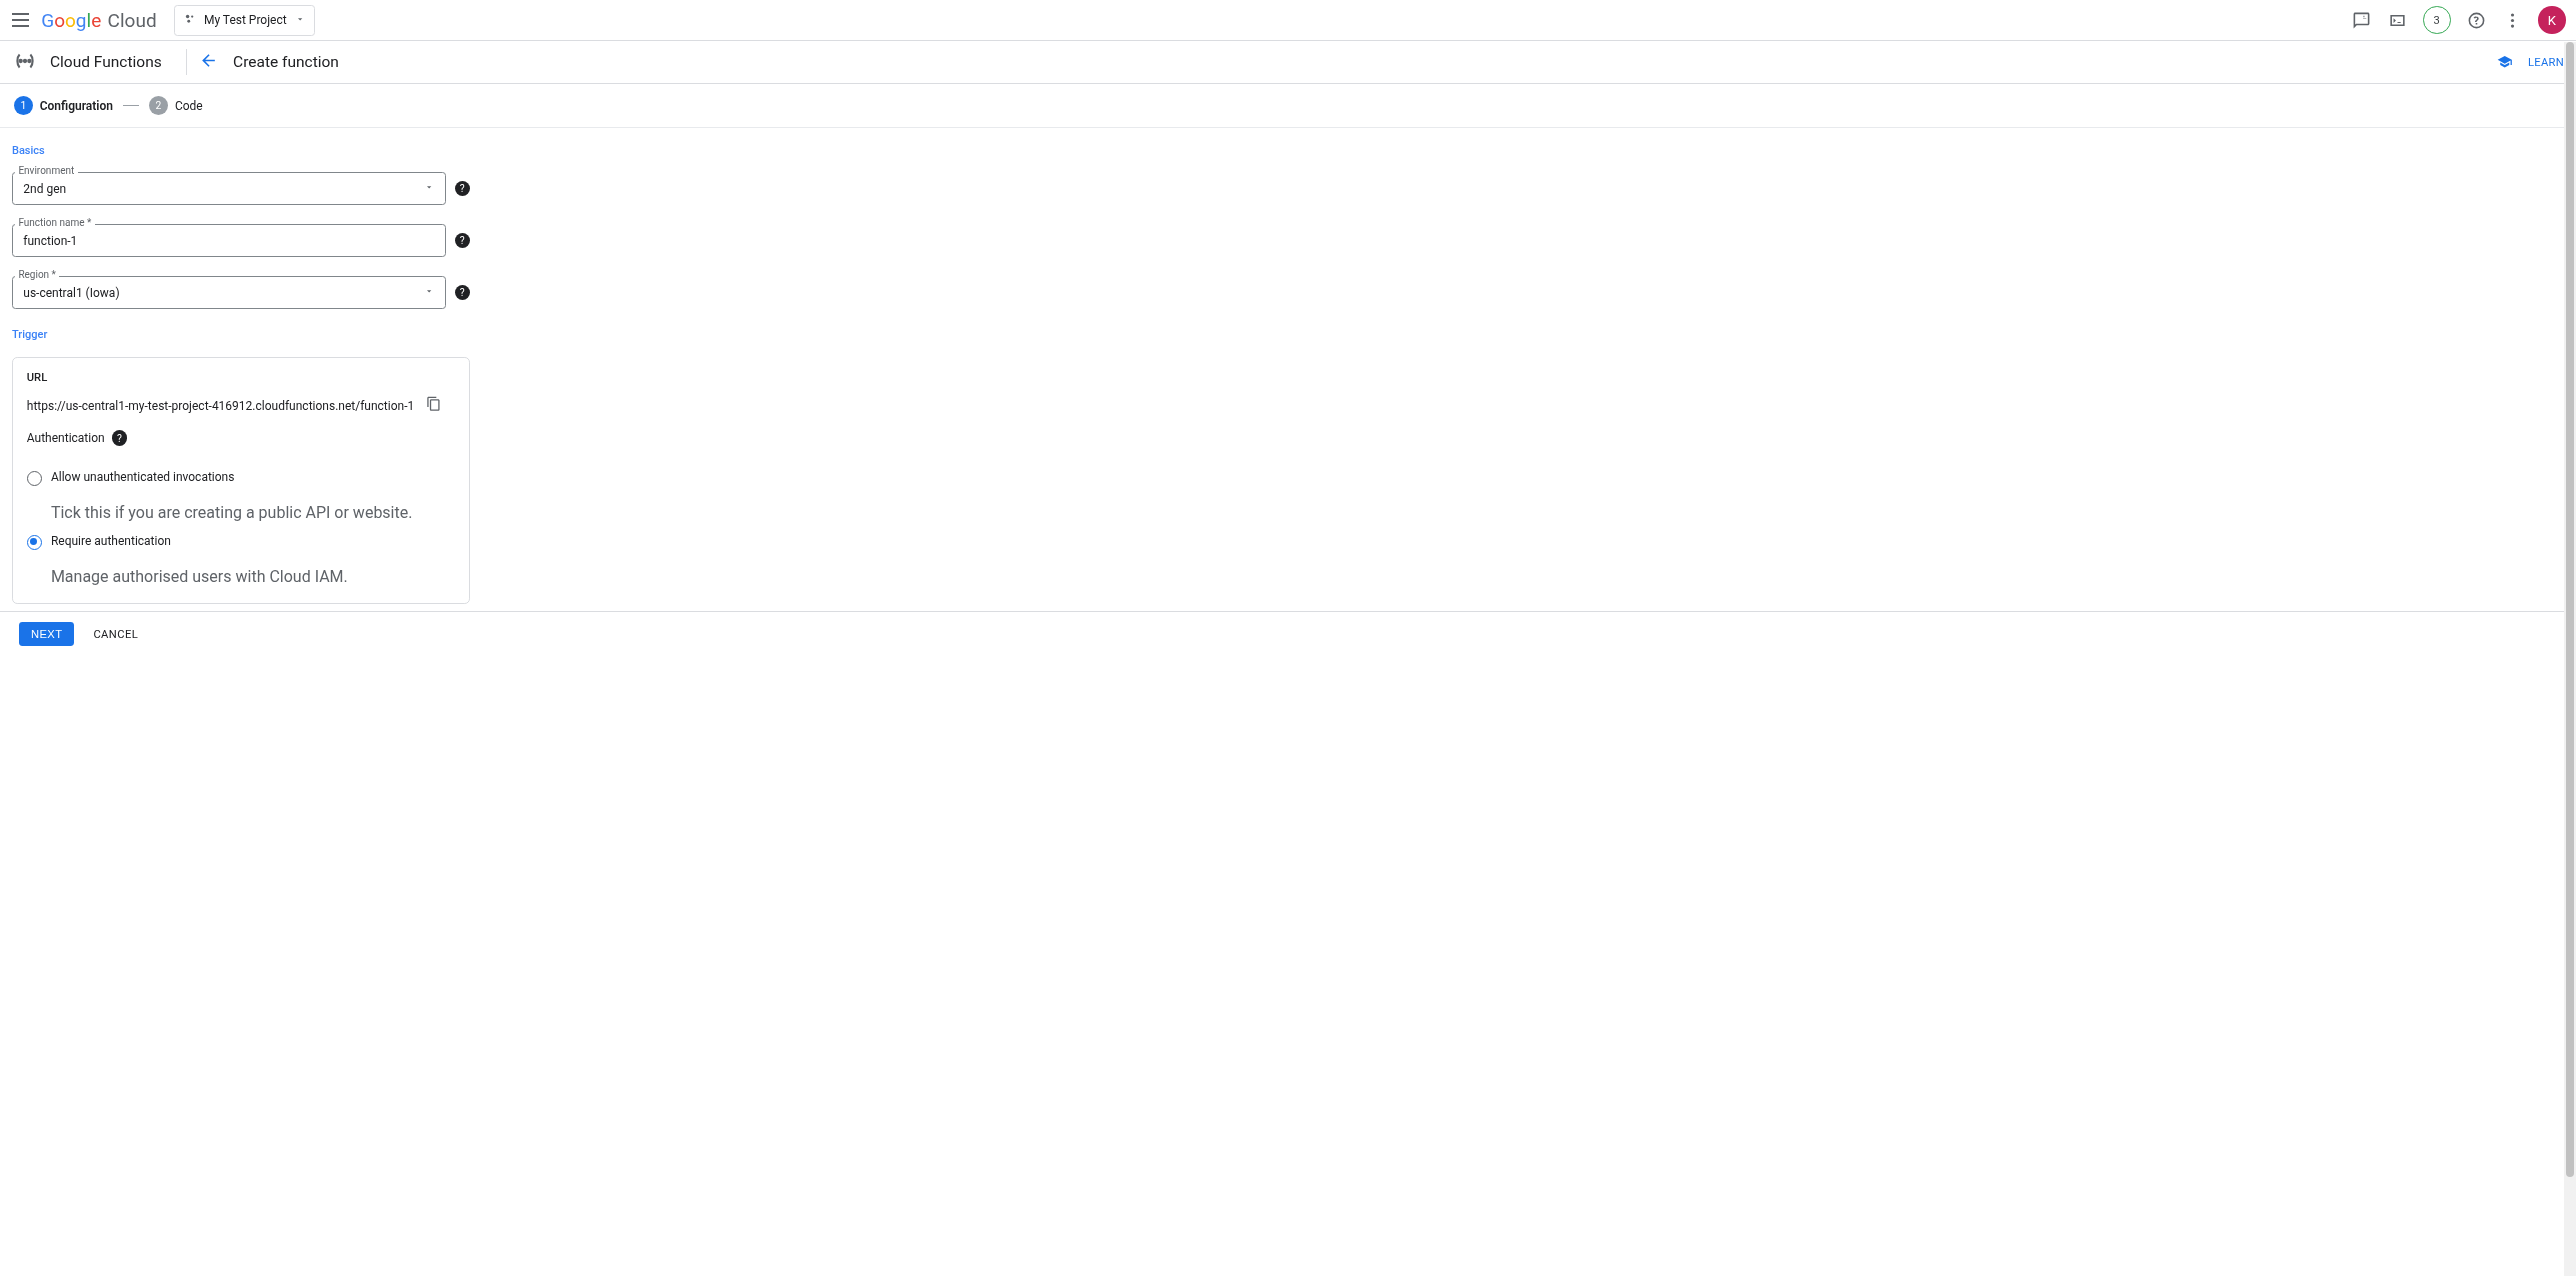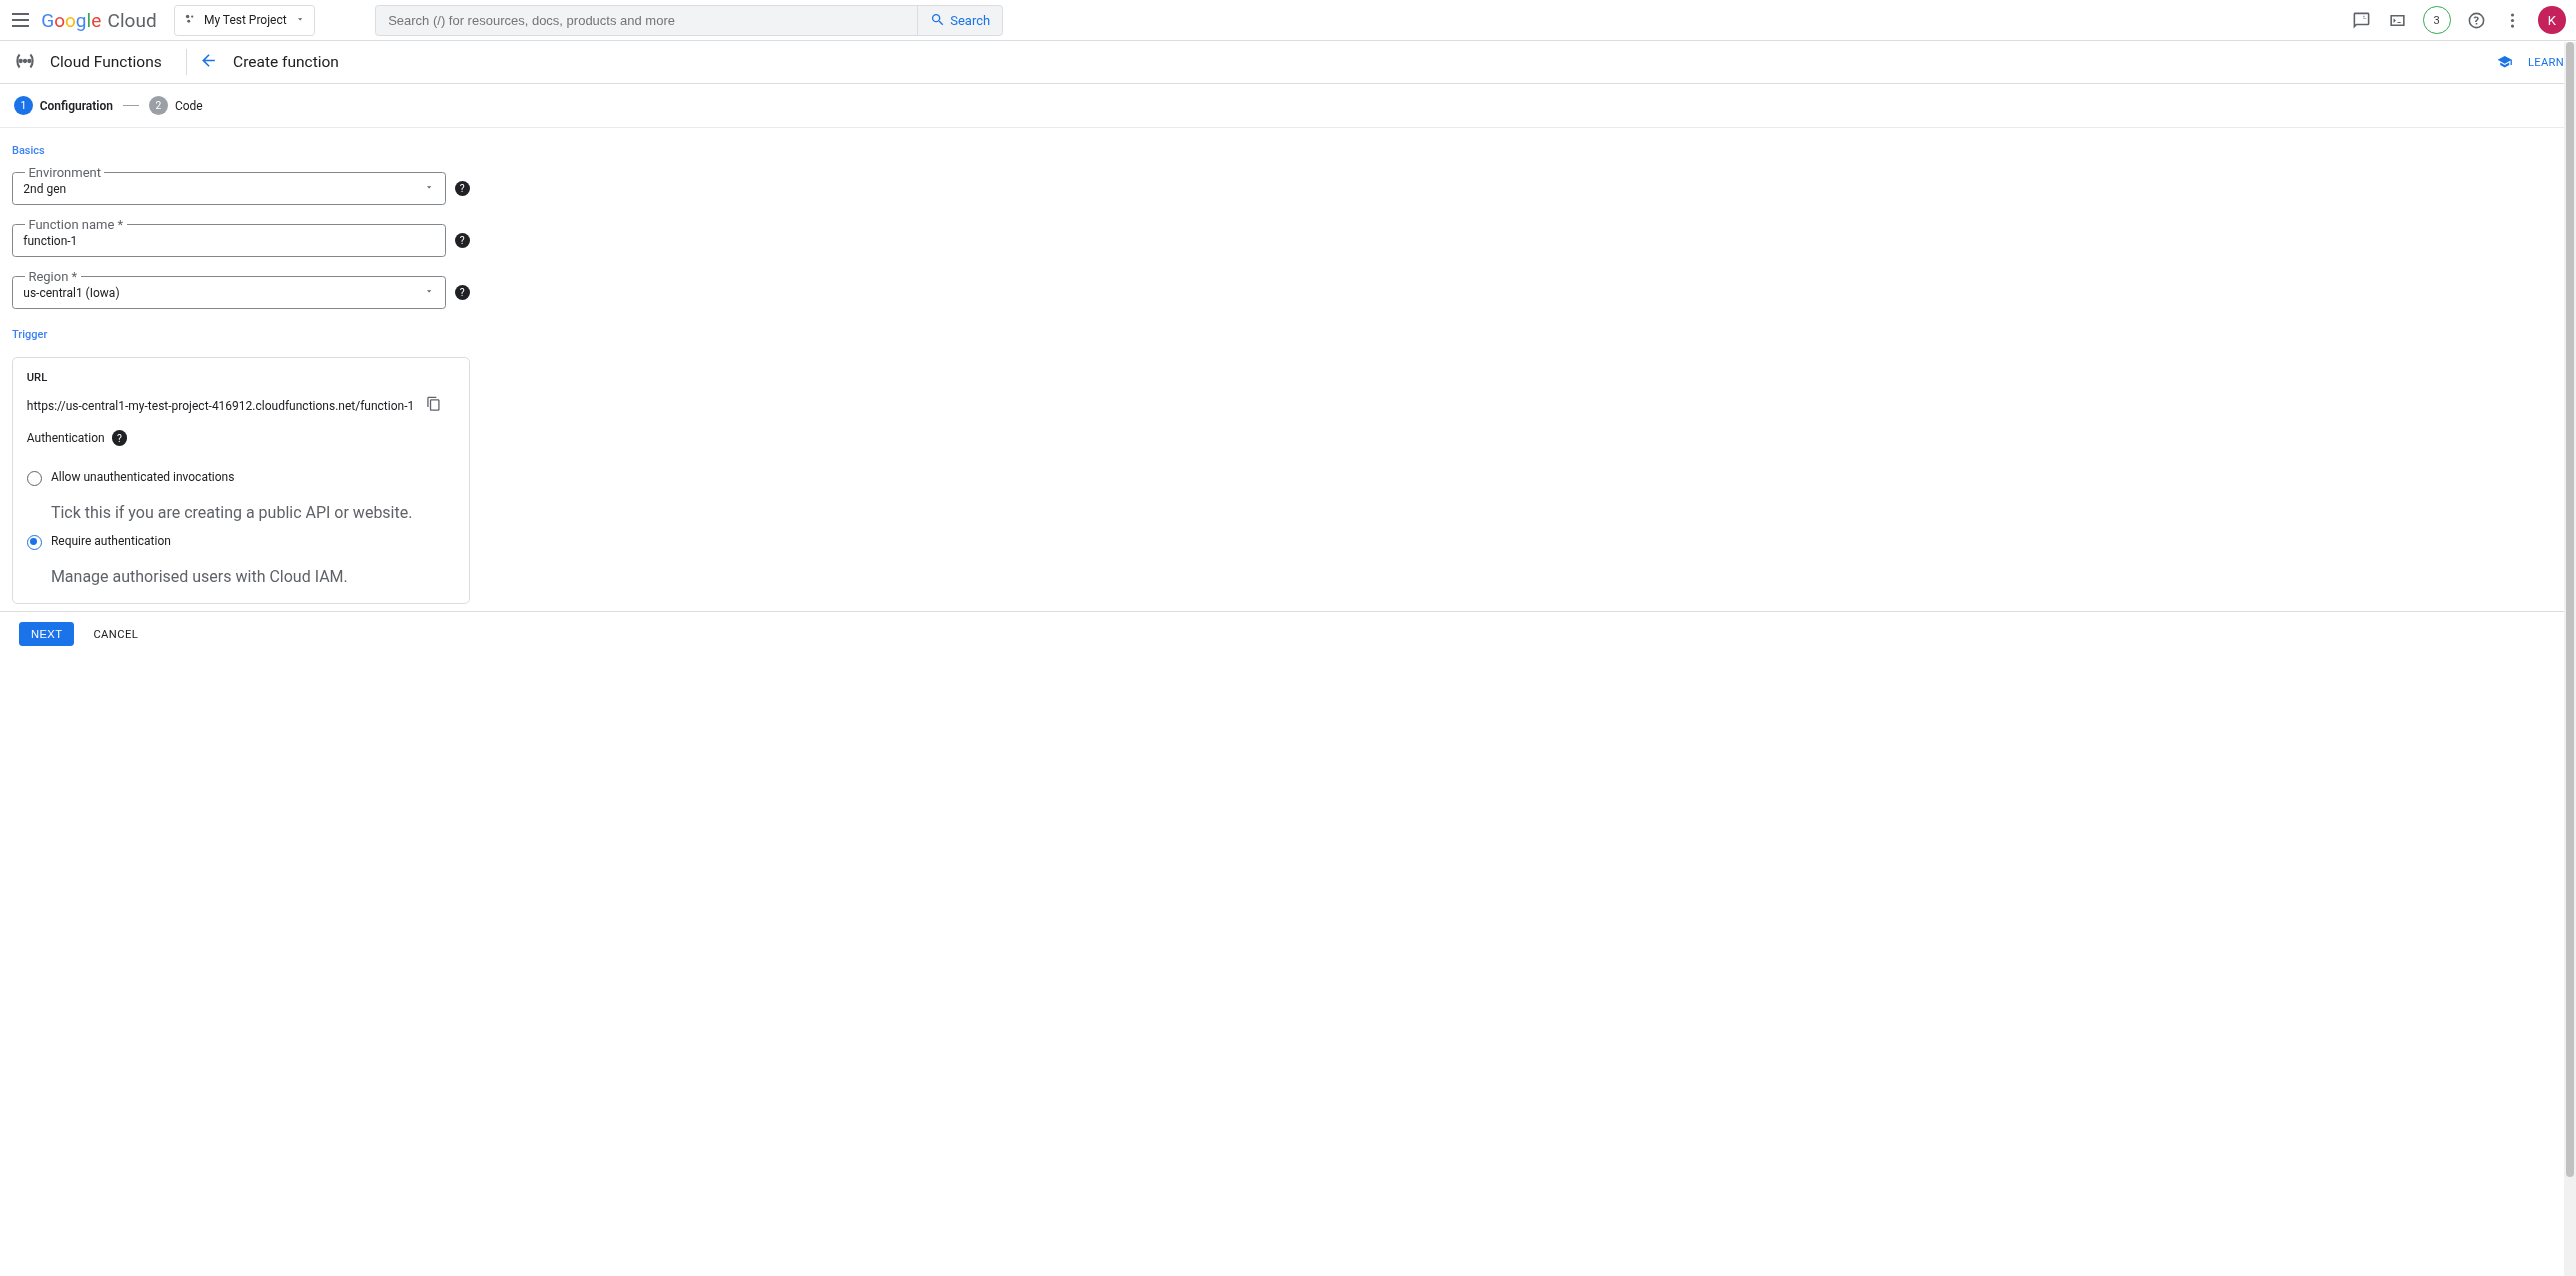--- a/index.html
+++ b/index.html
@@ -88,21 +88,21 @@
 .section-title { font-size:11px; font-weight:500; margin-bottom:15.5px; color:#3b82f6; }
 
 .field-row { display:flex; align-items:center; margin-bottom:19px; gap:8.6px; }
 .field {
   position:relative; flex:1;
   border:0.9px solid #80868b; border-radius:3.4px;
   height:33px; display:flex; align-items:center;
   padding:0 10.3px;
 }
 .field-label {
-  position:absolute; top:-7.7px; left:12px; font-size:13px;
+  position:absolute; top:-7.7px; left:2px; font-size:10px;
   color:#5f6368; background:#fff; padding:0 3.4px;
 }
 .field-value { font-size:12px; color:#202124; }
 .field .caret { margin-left:auto; }
 .help-icon {
   width:15.5px; height:15.5px; border-radius:50%; background:#202124;
   color:#fff; font-size:10.3px; display:flex; align-items:center; justify-content:center;
   cursor:pointer;
   flex-shrink:0;
 }
@@ -174,29 +174,20 @@
           <circle cx="16" cy="8" r="2" fill="#5f6368"></circle>
           <circle cx="10" cy="16" r="2.5" fill="#5f6368"></circle>
         </svg>
     </span>
     <span>My Test Project</span>
     <span class="caret">
       <svg width="10.3" height="10.3" viewBox="0 0 24 24">
           <path d="M7 10l5 5 5-5z"></path>
         </svg>
     </span>
-  </div>
-  <div class="search-container">
-    <input class="search-input" type="text" placeholder="Search (/) for resources, docs, products and more" style="">
-    <div class="search-btn">
-      <svg width="15.5" height="15.5" viewBox="0 0 24 24" fill="#1a73e8">
-          <path d="M15.5 14h-.79l-.28-.27A6.471 6.471 0 0016 9.5 6.5 6.5 0 109.5 16c1.61 0 3.09-.59 4.23-1.57l.27.28v.79l5 4.99L20.49 19l-4.99-5zm-6 0C7.01 14 5 11.99 5 9.5S7.01 5 9.5 5 14 7.01 14 9.5 11.99 14 9.5 14z"></path>
-        </svg>
-      <span>Search</span>
-    </div>
   </div>
   <div class="top-right">
     <div class="icon-btn">
       <svg width="19" height="19" viewBox="0 0 24 24">
           <path d="M20 2H4c-1.1 0-2 .9-2 2v18l4-4h14c1.1 0 2-.9 2-2V4c0-1.1-.9-2-2-2zm0 14H5.17L4 17.17V4h16v12z"></path>
           <path d="M14 6h2v2h-2zM14 9h4v1h-4z" opacity="0.6"></path>
         </svg>
     </div>
     <div class="icon-btn">
       <svg width="19" height="19" viewBox="0 0 24 24">

